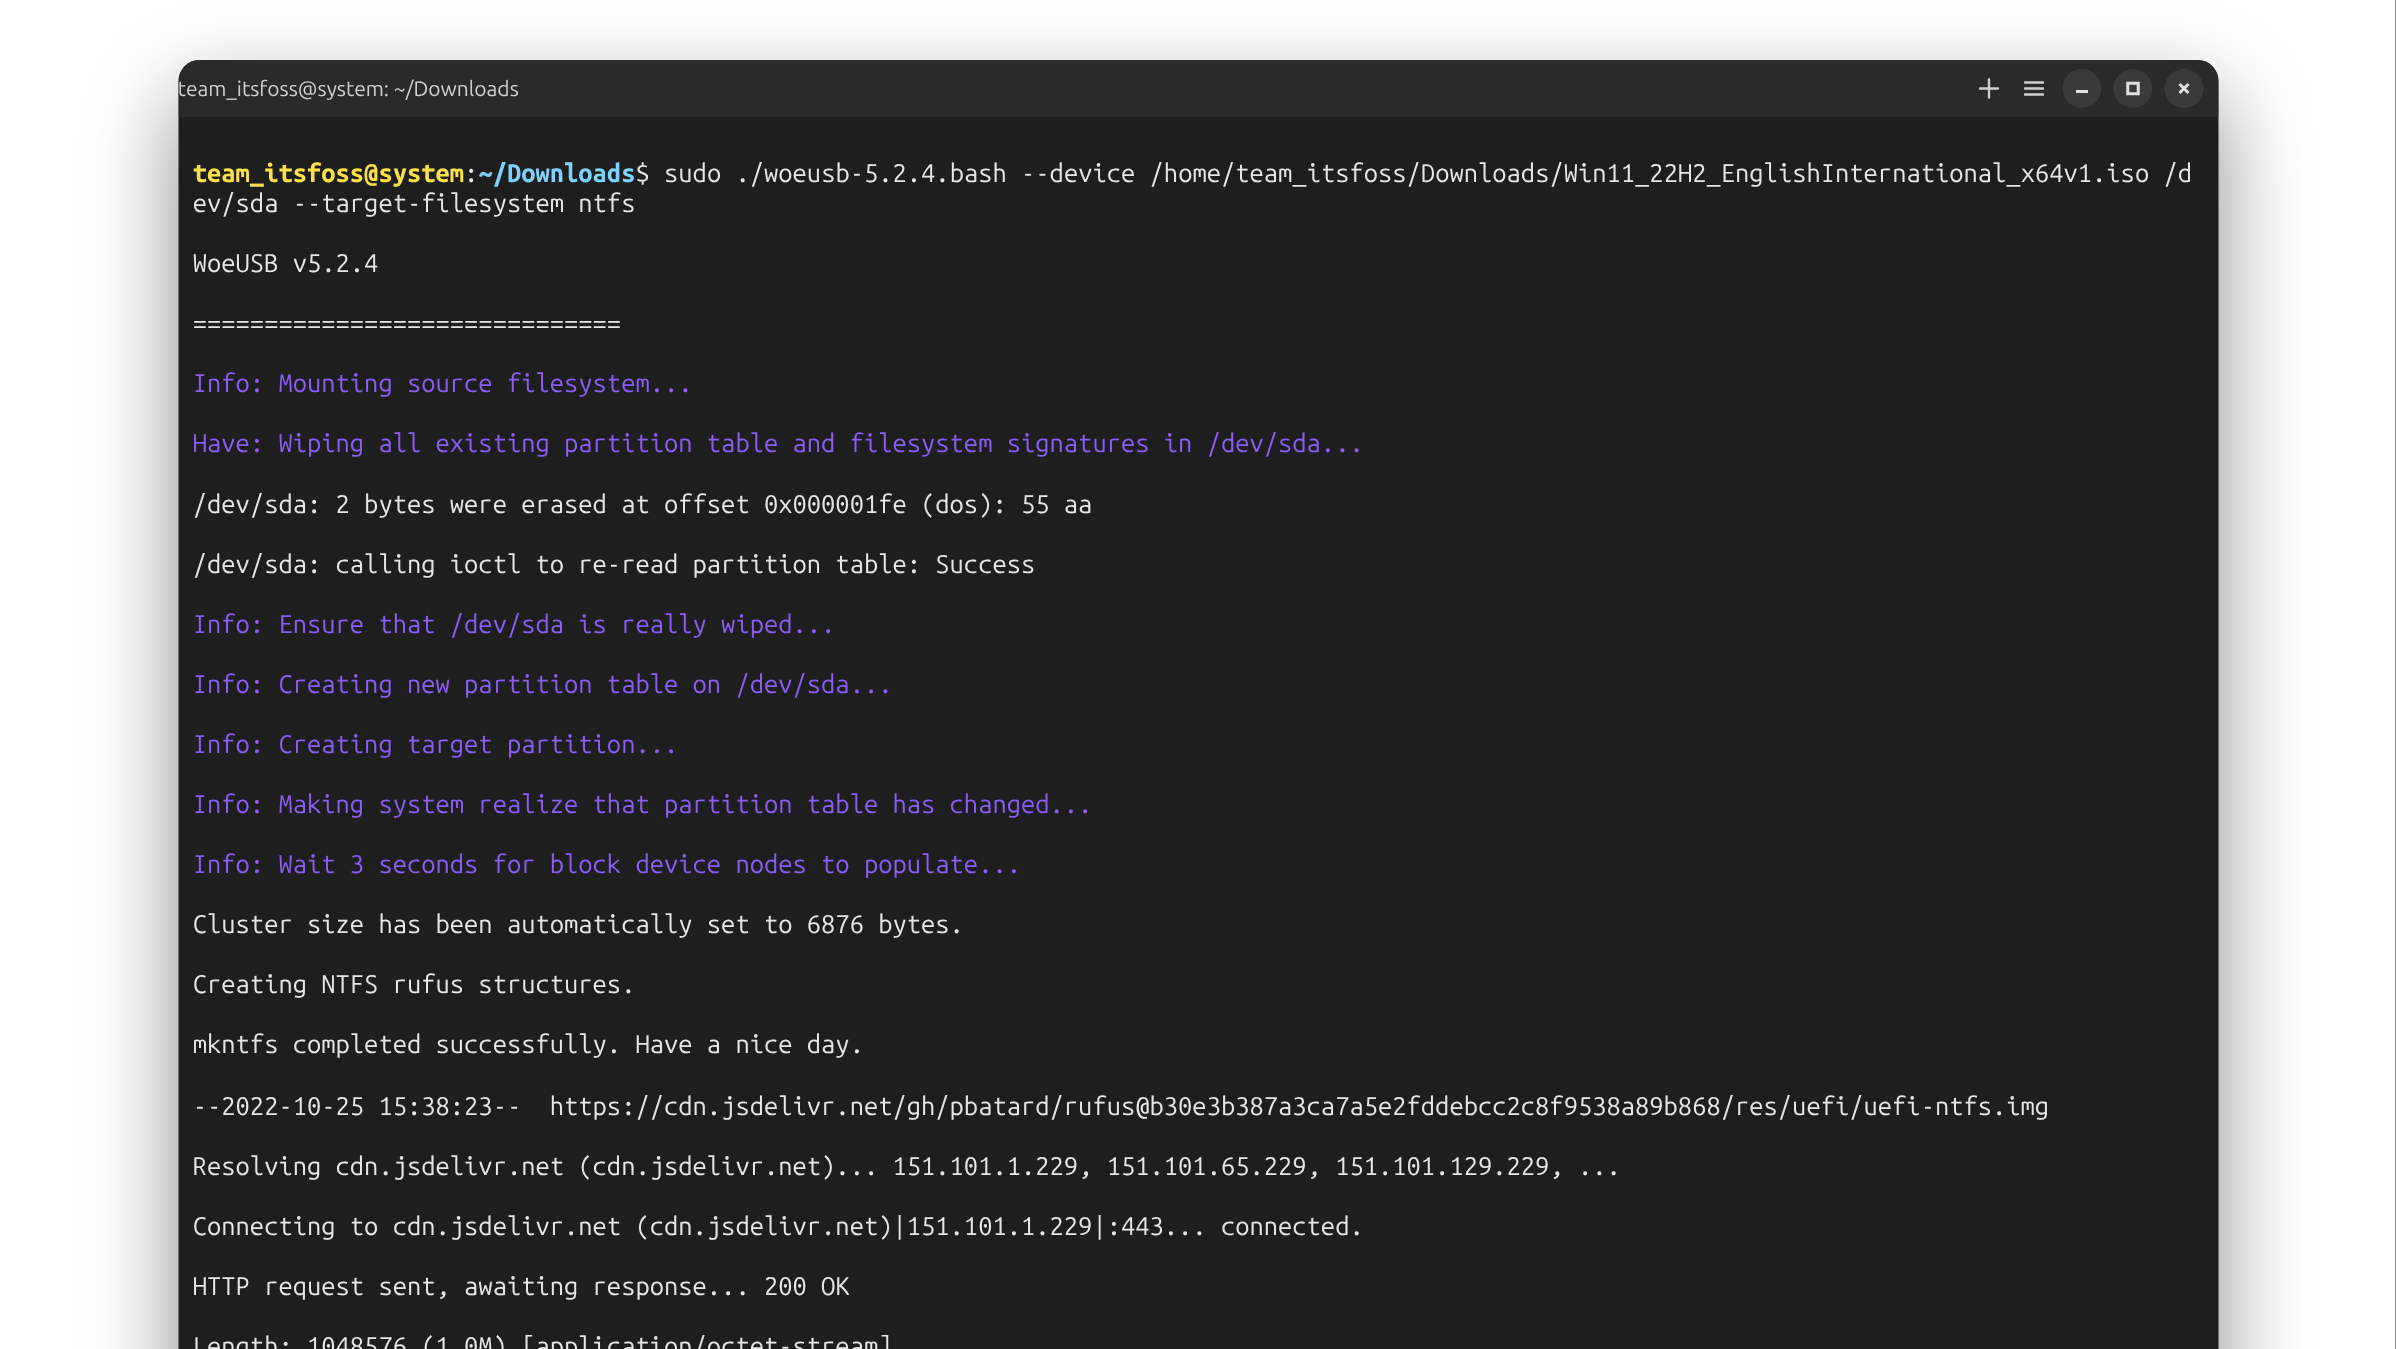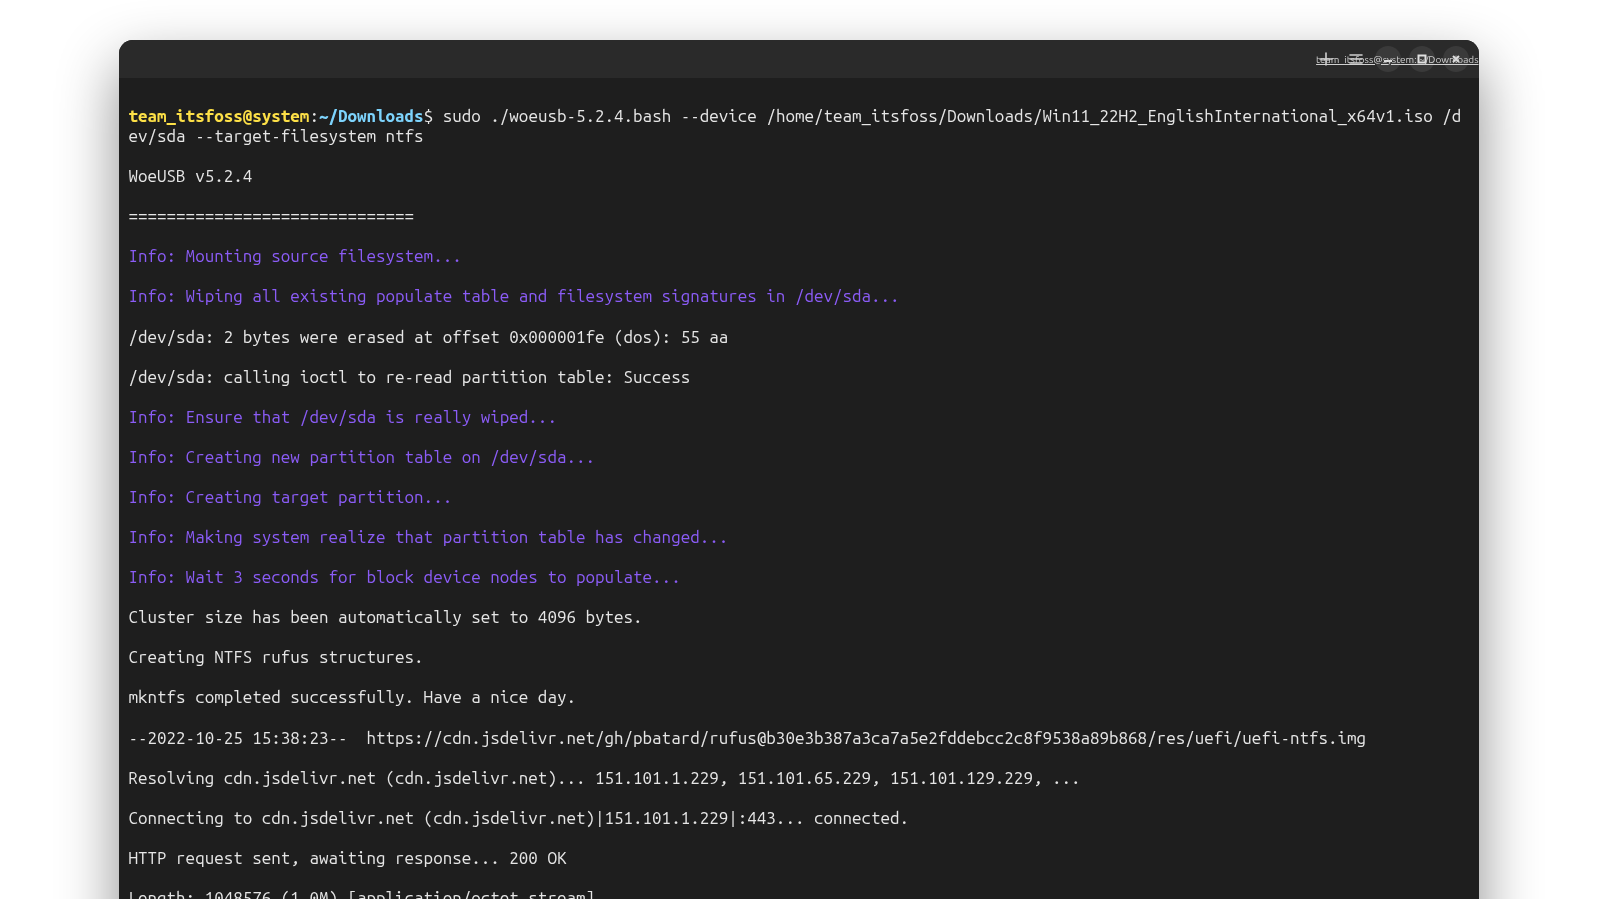--- a/index.html
+++ b/index.html
@@ -22,26 +22,25 @@
       height: 38px;
       background: #2a2a2a;
       display: flex;
       align-items: center;
       position: relative;
       padding: 0 10px;
     }
     .titlebar .title {
       position: absolute;
       left: 0; right: 0;
-      text-align: right;
+      text-align: left;
       color: #d0d0d0;
-      font-size: 10px;
+      font-size: 14px;
       font-family: "Ubuntu", "Segoe UI", sans-serif;
       pointer-events: none;
-      text-decoration: underline;
     }
     .titlebar .right-controls {
       margin-left: auto;
       display: flex;
       align-items: center;
       gap: 8px;
     }
     .tb-icon-btn {
       width: 22px; height: 22px;
       display: flex; align-items: center; justify-content: center;
@@ -108,29 +107,29 @@
           </svg>
       </div>
     </div>
   </div>
 
   <div class="terminal-body">
 <span class="line"><span class="c-green">team_itsfoss@system</span><span class="c-white">:</span><span class="c-blue">~/Downloads</span><span class="c-white">$ </span><span class="c-white">sudo ./woeusb-5.2.4.bash --device /home/team_itsfoss/Downloads/Win11_22H2_EnglishInternational_x64v1.iso /dev/sda --target-filesystem ntfs</span></span>
 <span class="line c-white">WoeUSB v5.2.4</span>
 <span class="line c-white">==============================</span>
 <span class="line c-teal">Info: Mounting source filesystem...</span>
-<span class="line c-teal">Info: Wiping all existing populate table and filesystem signatures in /dev/sda...</span>
+<span class="line c-teal">Have: Wiping all existing partition table and filesystem signatures in /dev/sda...</span>
 <span class="line c-white">/dev/sda: 2 bytes were erased at offset 0x000001fe (dos): 55 aa</span>
 <span class="line c-white">/dev/sda: calling ioctl to re-read partition table: Success</span>
 <span class="line c-teal">Info: Ensure that /dev/sda is really wiped...</span>
 <span class="line c-teal">Info: Creating new partition table on /dev/sda...</span>
 <span class="line c-teal">Info: Creating target partition...</span>
 <span class="line c-teal">Info: Making system realize that partition table has changed...</span>
 <span class="line c-teal">Info: Wait 3 seconds for block device nodes to populate...</span>
-<span class="line c-white">Cluster size has been automatically set to 4096 bytes.</span>
+<span class="line c-white">Cluster size has been automatically set to 6876 bytes.</span>
 <span class="line c-white">Creating NTFS rufus structures.</span>
 <span class="line c-white">mkntfs completed successfully. Have a nice day.</span>
 <span class="line c-white">--2022-10-25 15:38:23--  https://cdn.jsdelivr.net/gh/pbatard/rufus@b30e3b387a3ca7a5e2fddebcc2c8f9538a89b868/res/uefi/uefi-ntfs.img</span>
 <span class="line c-white">Resolving cdn.jsdelivr.net (cdn.jsdelivr.net)... 151.101.1.229, 151.101.65.229, 151.101.129.229, ...</span>
 <span class="line c-white">Connecting to cdn.jsdelivr.net (cdn.jsdelivr.net)|151.101.1.229|:443... connected.</span>
 <span class="line c-white">HTTP request sent, awaiting response... 200 OK</span>
 <span class="line c-white">Length: 1048576 (1.0M) [application/octet-stream]</span>
 
 <span class="line"></span>
 

